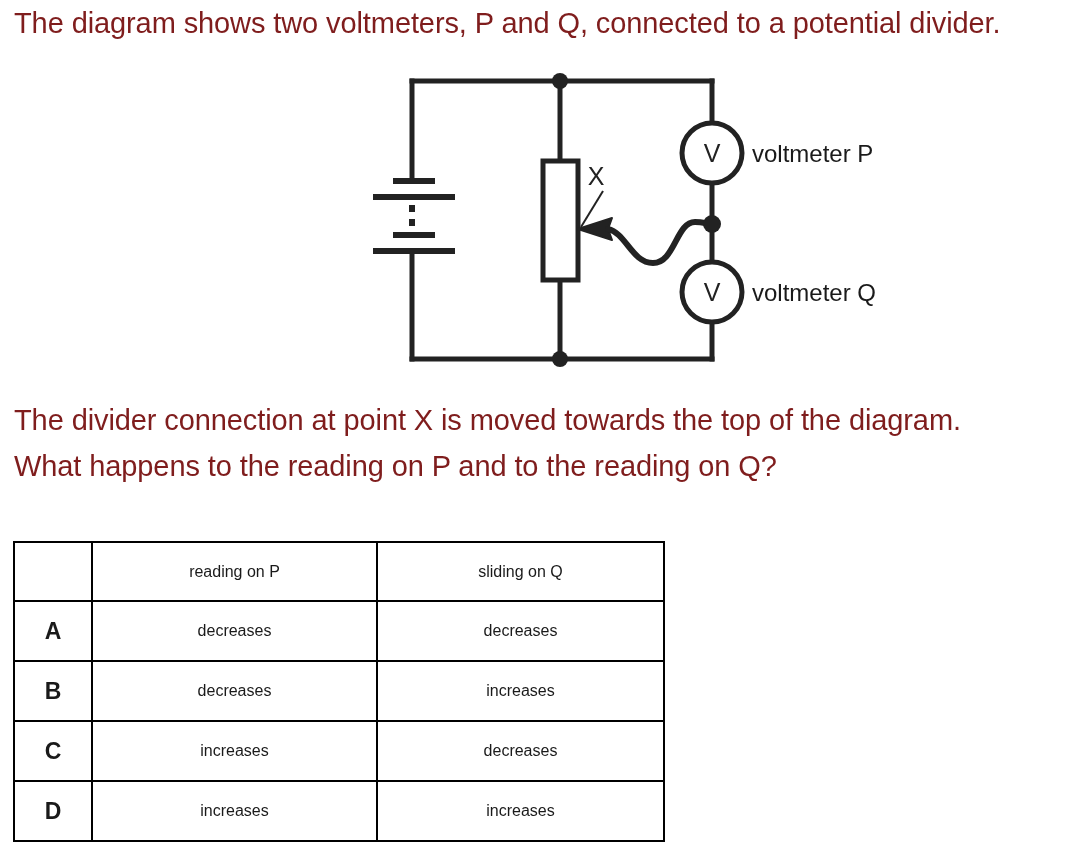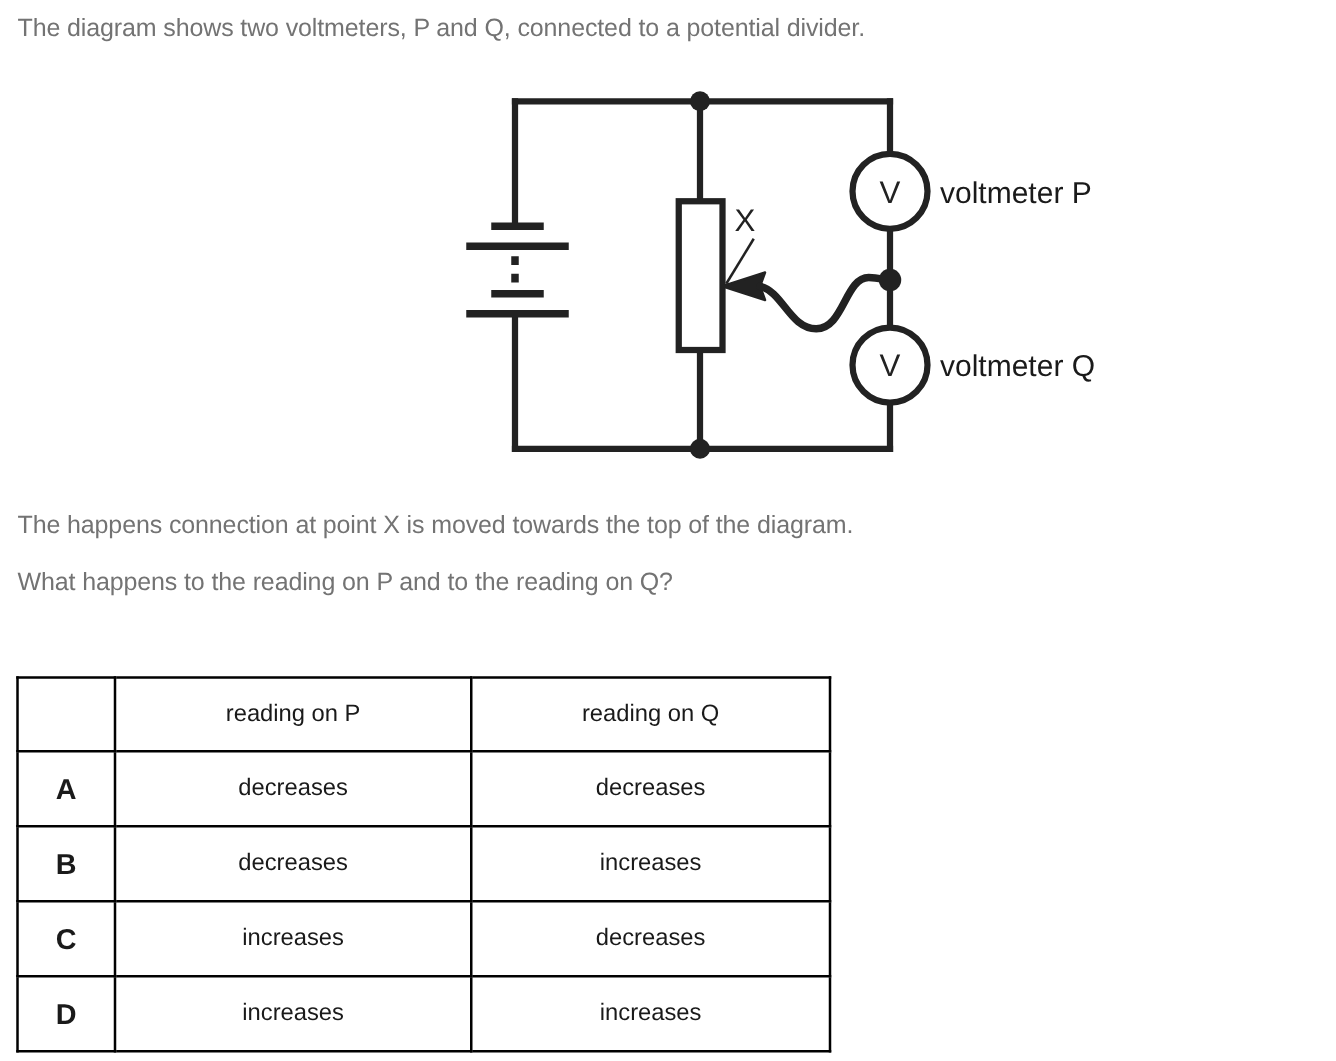--- a/index.html
+++ b/index.html
@@ -11,23 +11,23 @@
     width: 1069px;
     height: 849px;
     position: relative;
     font-family: "Liberation Sans", sans-serif;
     color: #000000;
     overflow: hidden;
   }
 
   .qtext {
     position: absolute;
-    font-size: 20px;
+    font-size: 29px;
     line-height: 28px;
-    color: #737373;
+    color: #7f1d1d;
     white-space: nowrap;
     letter-spacing: -0.1px;
   }
 
   #intro-line  { left: 14px; top: 9px; }
   #stem-line-1 { left: 14px; top: 406px; }
   #stem-line-2 { left: 14px; top: 452px; }
 
   
   #circuit-diagram {
@@ -61,41 +61,41 @@
     left: 13px;
     top: 541px;
     width: 650px;
     border-collapse: collapse;
     table-layout: fixed;
   }
   #answer-table td, #answer-table th {
     border: 2px solid #000000;
     text-align: center;
     font-weight: normal;
-    font-size: 19px;
+    font-size: 16px;
     color: #1a1a1a;
     padding: 0;
   }
   #answer-table col.c-key  { width: 78px; }
   #answer-table col.c-p    { width: 285px; }
   #answer-table col.c-q    { width: 287px; }
 
   #answer-table thead th { height: 57px; }
   #answer-table tbody td { height: 58px; }
   #answer-table tbody td.key-cell {
     font-weight: bold;
     font-size: 23px;
   }
 </style>
 </head>
 <body>
 
 <div class="qtext" id="intro-line">The diagram shows two voltmeters, P and Q, connected to a potential divider.</div>
 
-<div class="qtext" id="stem-line-1">The happens connection at point X is moved towards the top of the diagram.</div>
+<div class="qtext" id="stem-line-1">The divider connection at point X is moved towards the top of the diagram.</div>
 
 <div class="qtext" id="stem-line-2">What happens to the reading on P and to the reading on Q?</div>
 
 <div id="circuit-diagram">
   <svg id="circuit-svg" width="600" height="330" viewBox="0 0 600 330" xmlns="http://www.w3.org/2000/svg">
 
     <g stroke="#222222" stroke-width="5" fill="none" stroke-linecap="square">
 
       <line x1="62" y1="26" x2="362" y2="26"></line>
 
@@ -164,21 +164,21 @@
 <table id="answer-table">
   <colgroup>
     <col class="c-key">
       <col class="c-p">
       <col class="c-q">
   </colgroup>
   <thead>
     <tr>
       <th></th>
       <th>reading on P</th>
-      <th>reading on Q</th>
+      <th>sliding on Q</th>
     </tr>
   </thead>
   <tbody>
     <tr>
       <td class="key-cell">A</td>
       <td>decreases</td>
       <td>decreases</td>
     </tr>
     <tr>
       <td class="key-cell">B</td>

